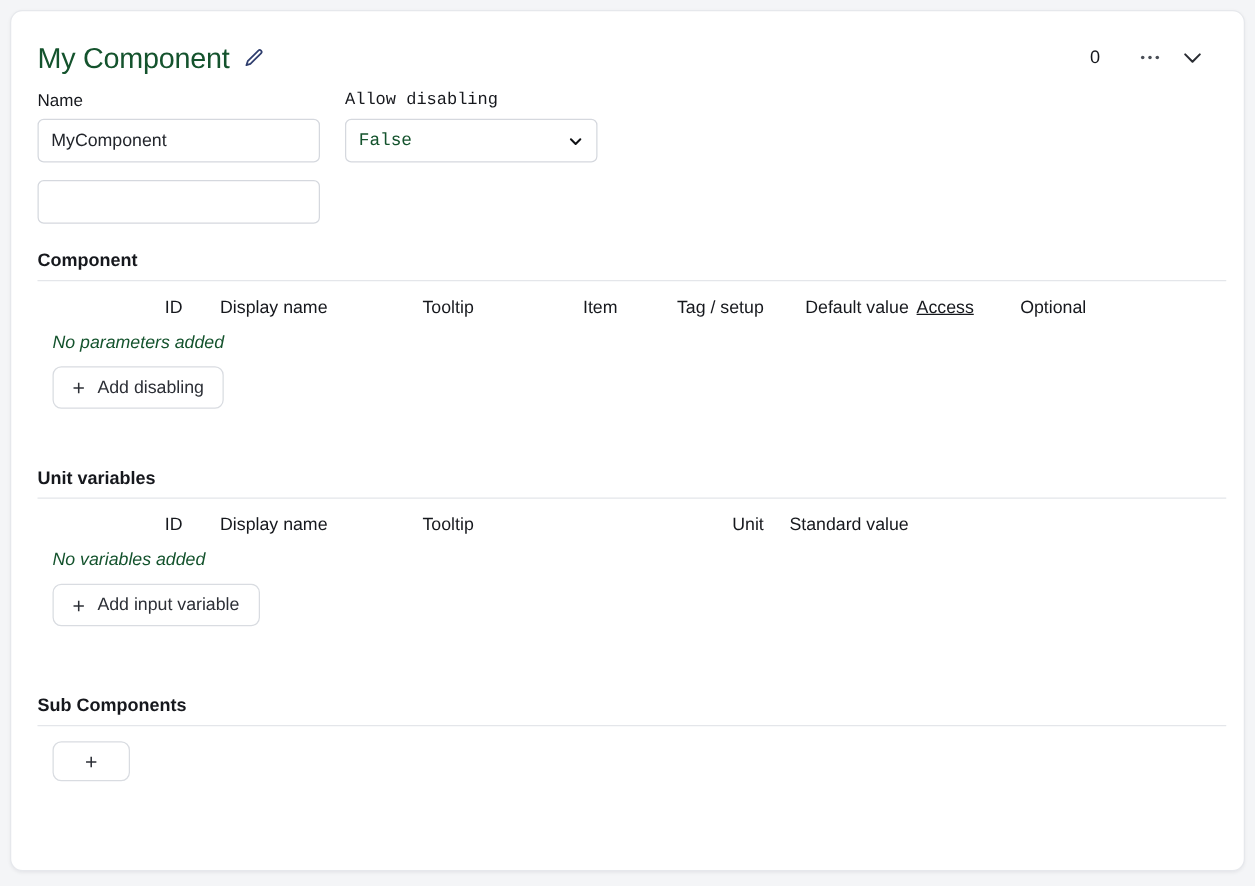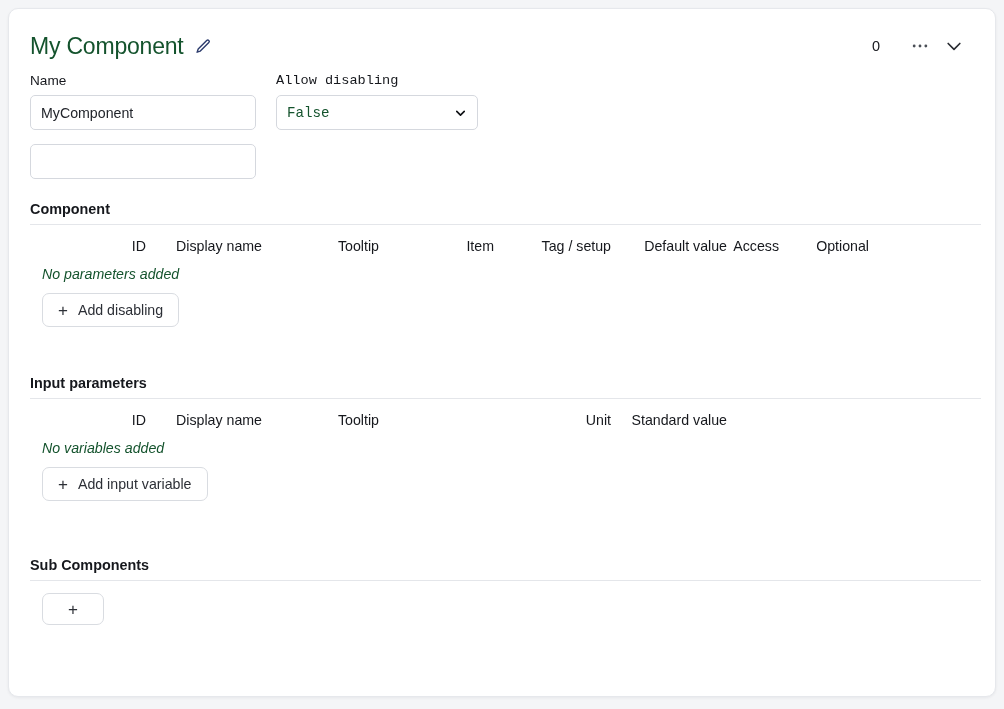--- a/index.html
+++ b/index.html
@@ -160,21 +160,21 @@
     color: #16181d;
     padding-top: 12px;
   }
   .ch { line-height: 18px; text-align: right; }
   .c-id       { width: 116px; padding-left: 12px; box-sizing: border-box; }
   .c-display  { width: 116px; }
   .c-tooltip  { width: 117px; }
   .c-type     { width: 115px; }
   .c-tag      { width: 117px; }
   .c-default  { width: 116px; }
-  .c-access   { width: 52px;  }
+  .c-access   { width: 52px; text-decoration: underline;  }
   .c-optional { width: 90px;  }
   .c-unit     { width: 232px; }
   .c-standard { width: 116px; }
   .empty-note {
     font-style: italic;
     font-size: 14.2px;
     color: #14532d;
     padding-left: 12px;
     margin-top: 11px;
   }
@@ -295,21 +295,21 @@
 
       <div class="empty-note">No parameters added</div>
 
       <button class="add-btn">
         <span class="plus-glyph">+</span>
         <span>Add disabling</span>
       </button>
     </div>
 
     <div class="section sec-inputs">
-      <div class="section-title">Input parameters</div>
+      <div class="section-title">Unit variables</div>
       <div class="section-rule"></div>
 
       <div class="col-head-row">
         <div class="ch c-id">ID</div>
         <div class="ch c-display">Display name</div>
         <div class="ch c-tooltip">Tooltip</div>
         <div class="ch c-unit">Unit</div>
         <div class="ch c-standard">Standard value</div>
       </div>
 

